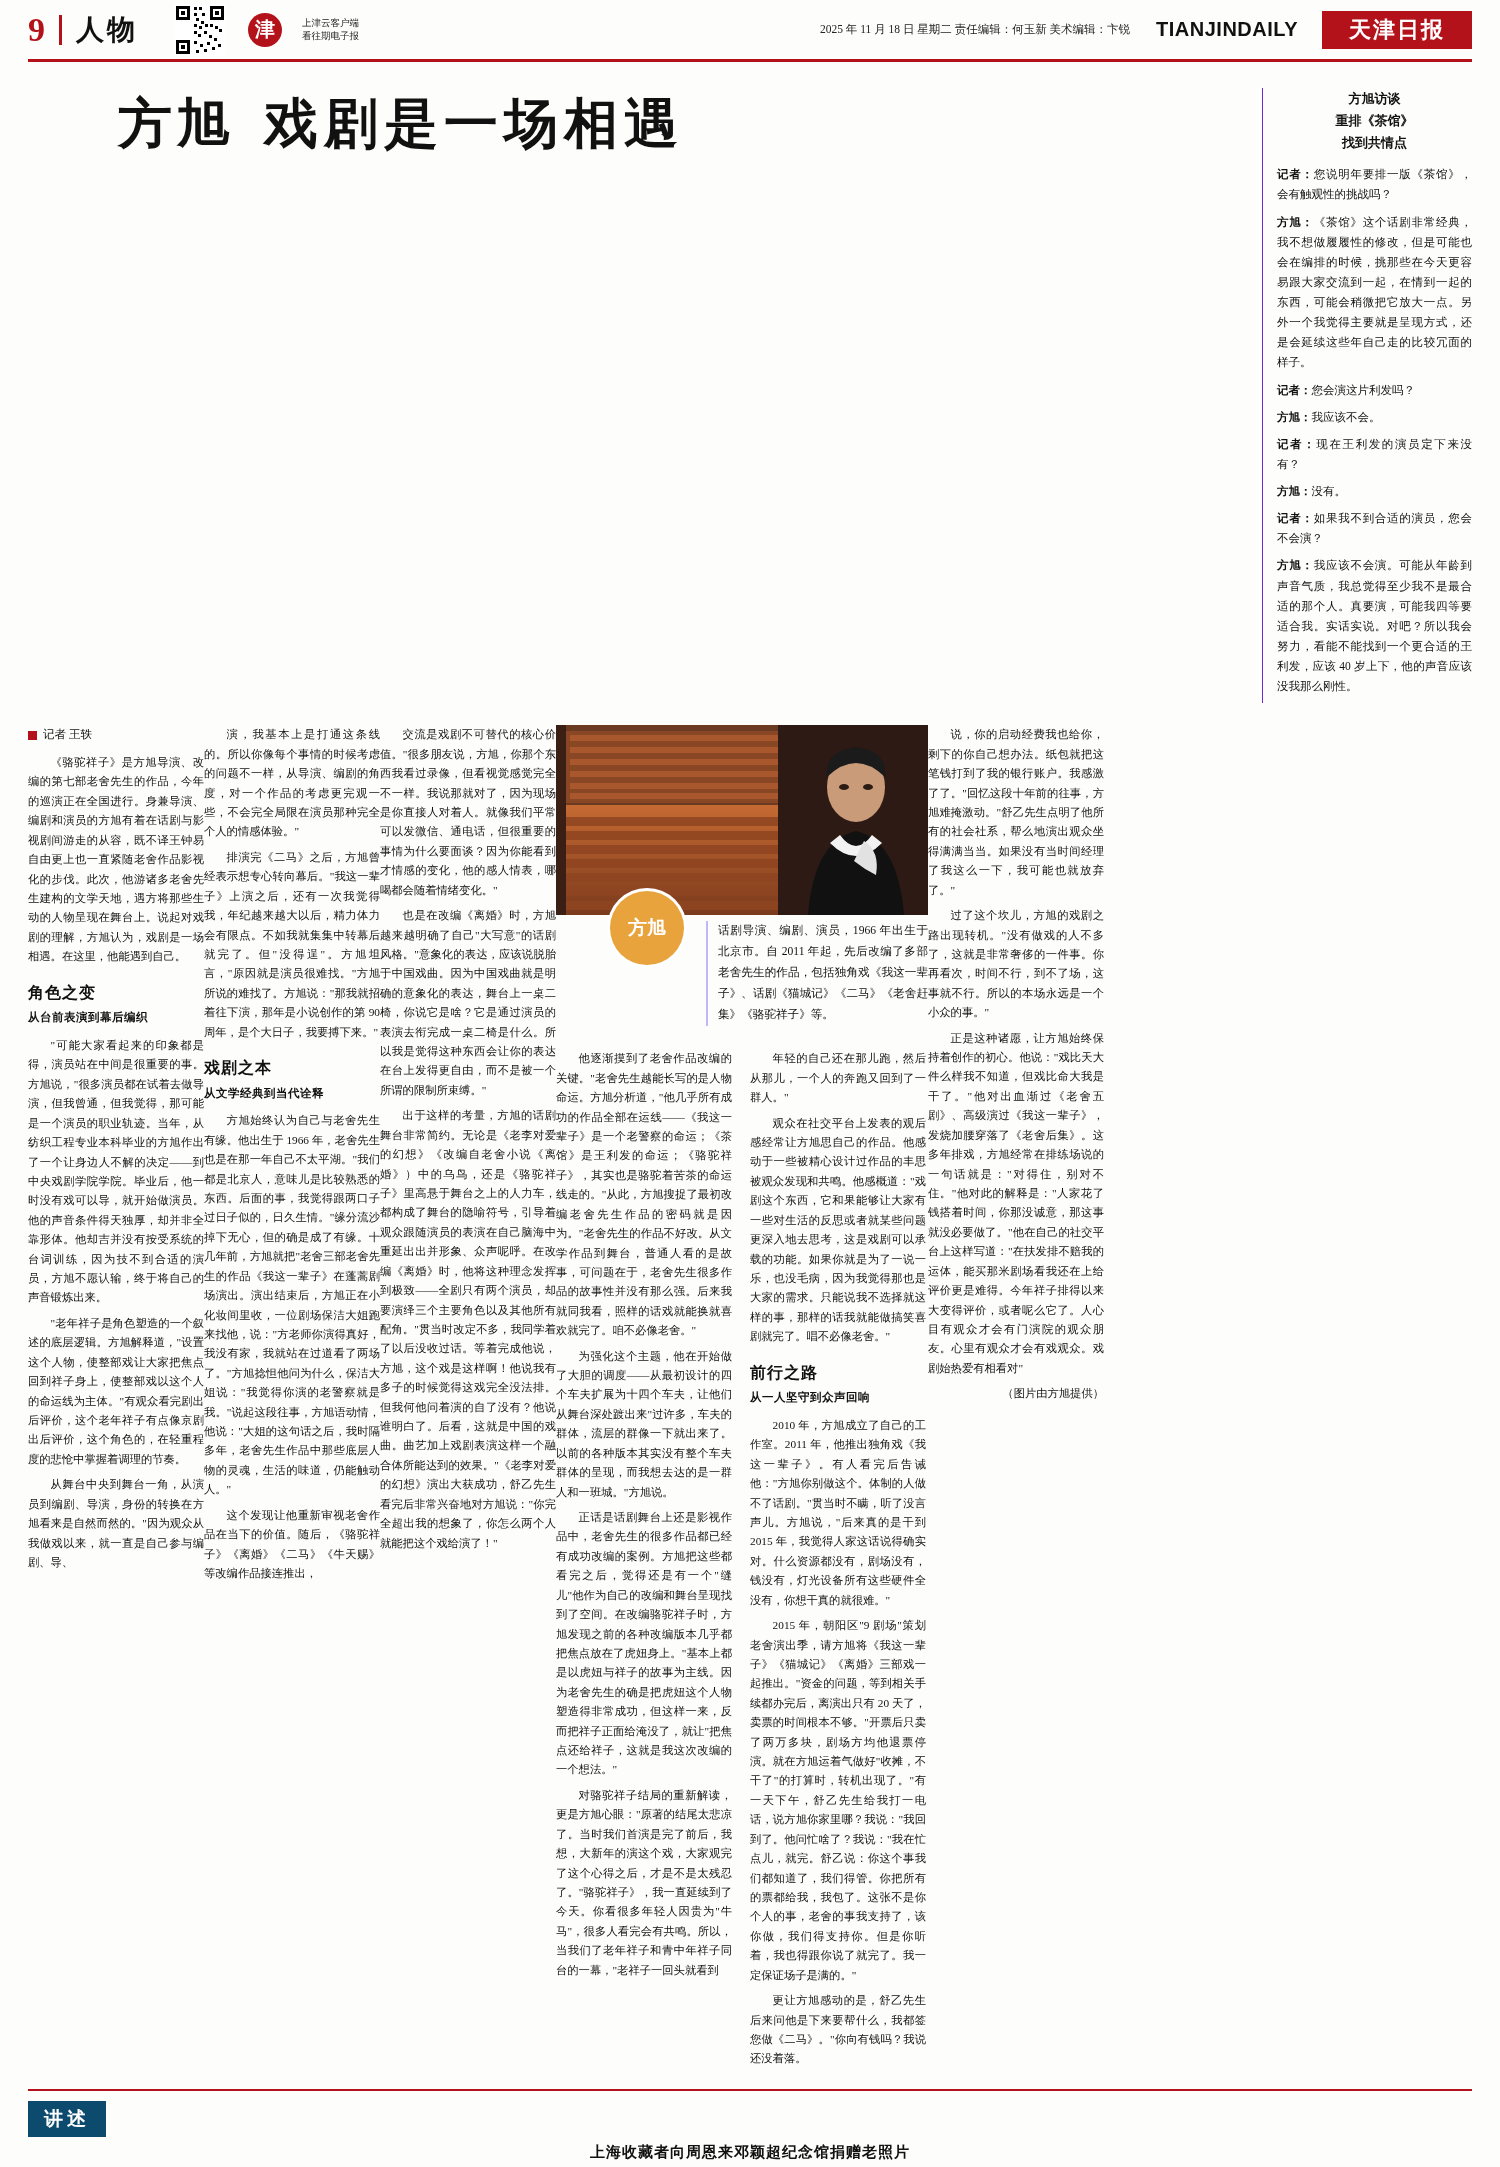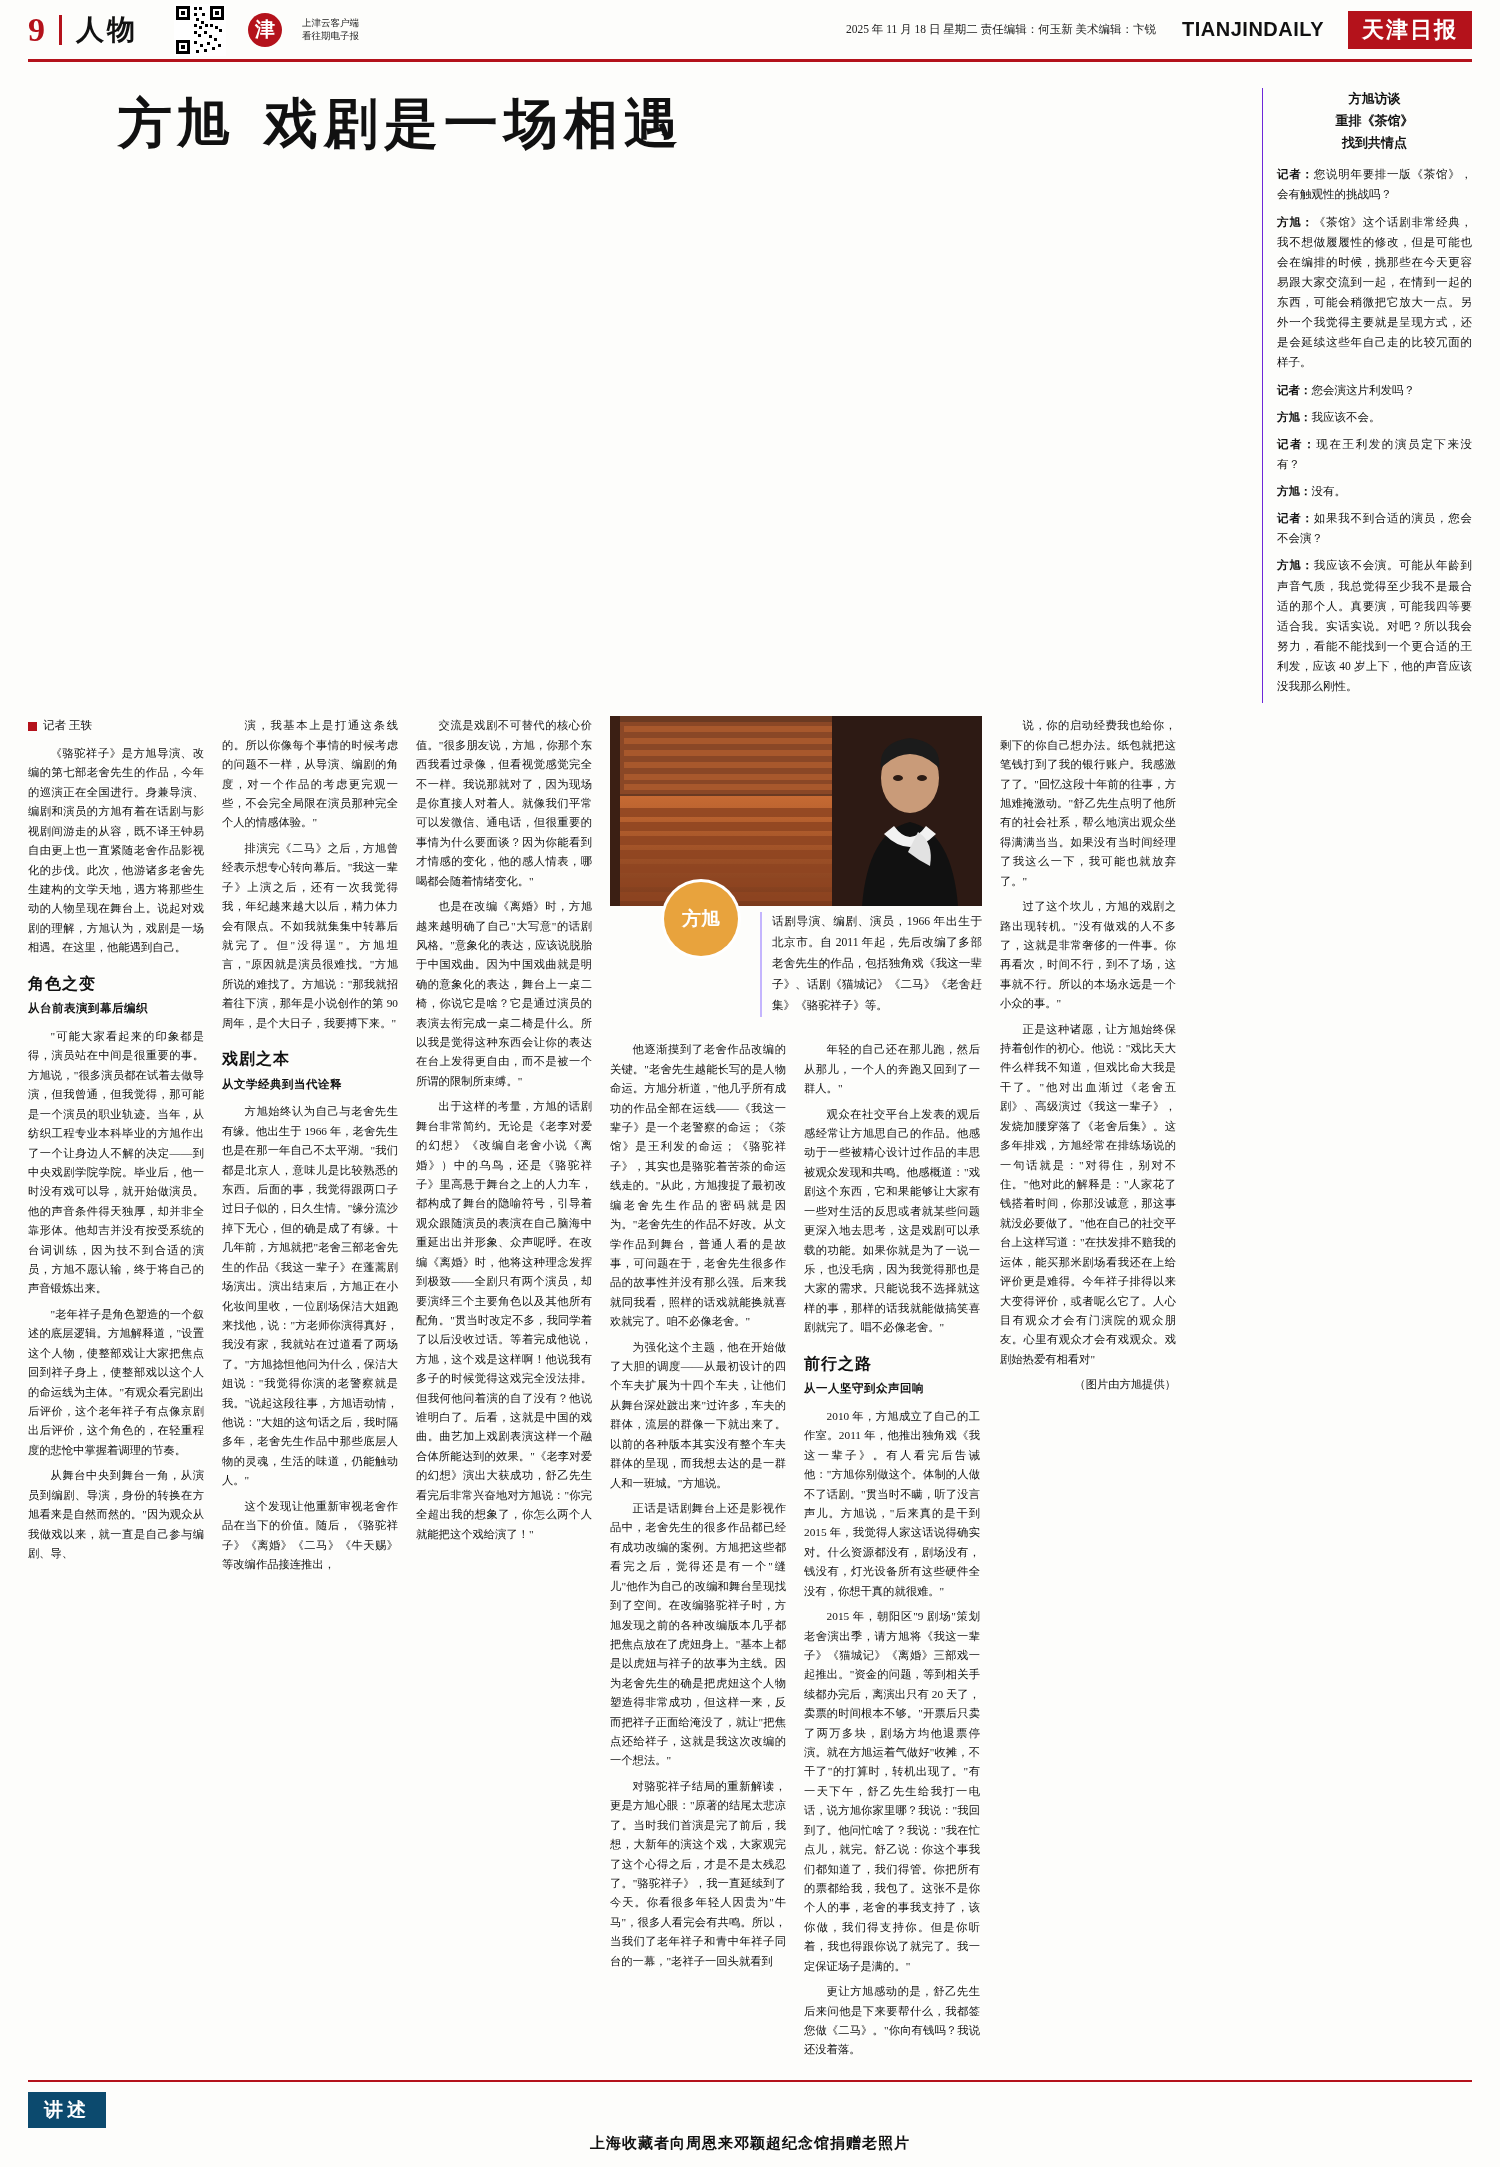--- a/index.html
+++ b/index.html
@@ -37,21 +37,21 @@
   }
   .date-line {
     margin-left:auto; font-size:11.5px; color:#222; white-space:nowrap; padding-right:12px;
   }
   .tianjin-en {
     font-size:20px; font-weight:bold; letter-spacing:0.5px; color:#111;
     font-family:"Liberation Sans", sans-serif; padding-right:10px;
   }
   .tj-red-logo {
     display:flex;align-items:center;gap:4px;
-    background:#b4121b;color:#fff;padding:4px 14px;font-size:22px;font-weight:bold;letter-spacing:2px;
+    background:#b4121b;color:#fff;padding:4px 27px;font-size:22px;font-weight:bold;letter-spacing:2px;
   }
 
   
   .main-area { position:relative; padding-top:26px; }
   .headline-row { display:flex; align-items:flex-start; }
   .headline {
     flex:1; text-align:left; padding-left:90px;
   }
   .headline .name {
     font-size:54px; font-weight:bold; letter-spacing:4px; display:inline-block; vertical-align:middle;
@@ -64,21 +64,21 @@
   .rail {
     width:210px; border-left:1px solid #6d28d9; padding-left:14px; 
     font-size:11.5px; line-height:1.75; flex-shrink:0;
   }
   .rail-title { text-align:center; font-weight:bold; font-size:13px; line-height:1.7; margin-bottom:10px; }
   .rail p { margin:0 0 7px 0; text-align:justify; }
   .rail b { font-weight:bold; }
 
   
   .cols {
-    margin-top:13px; display:flex; gap:18px; align-items:flex-start;
+    margin-top:22px; display:flex; align-items:flex-start;
   }
   .col {
     width:176px; font-size:11.3px; line-height:1.72; text-align:justify;
   }
   .col p { margin:0 0 6px 0; text-indent:2em; }
   .byline { font-size:11.5px; margin-bottom:8px; display:flex; align-items:center; gap:6px; }
   .sq { width:9px;height:9px;background:#b4121b;display:inline-block; }
   .sub-h {
     font-size:16px; font-weight:bold; margin:12px 0 2px 0; text-indent:0; letter-spacing:1px;
   }

